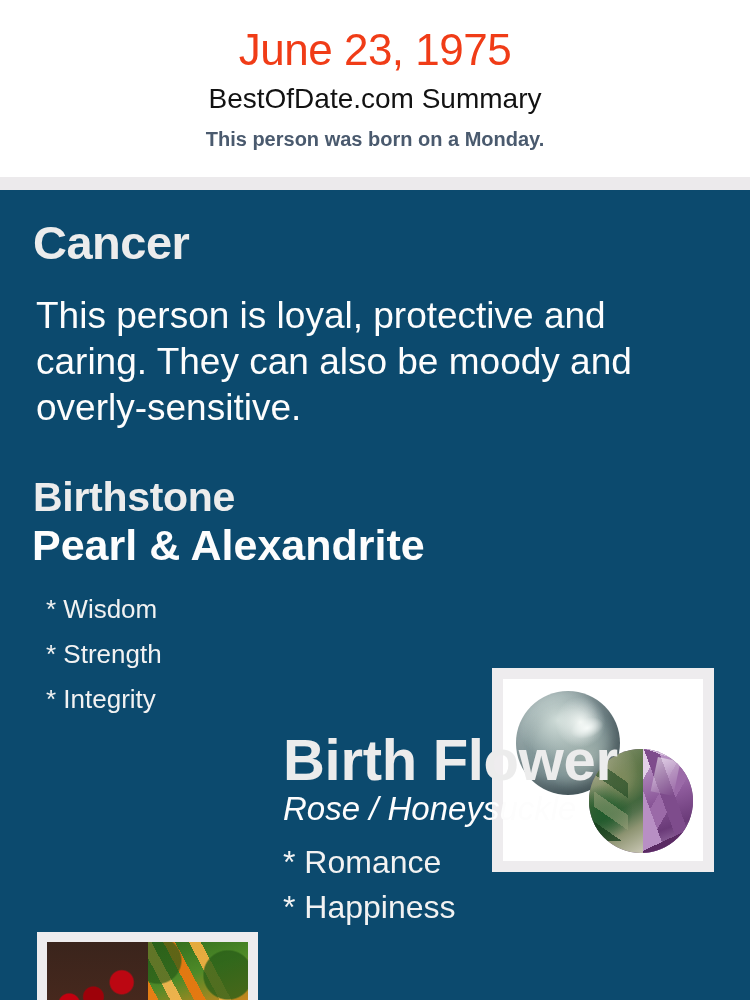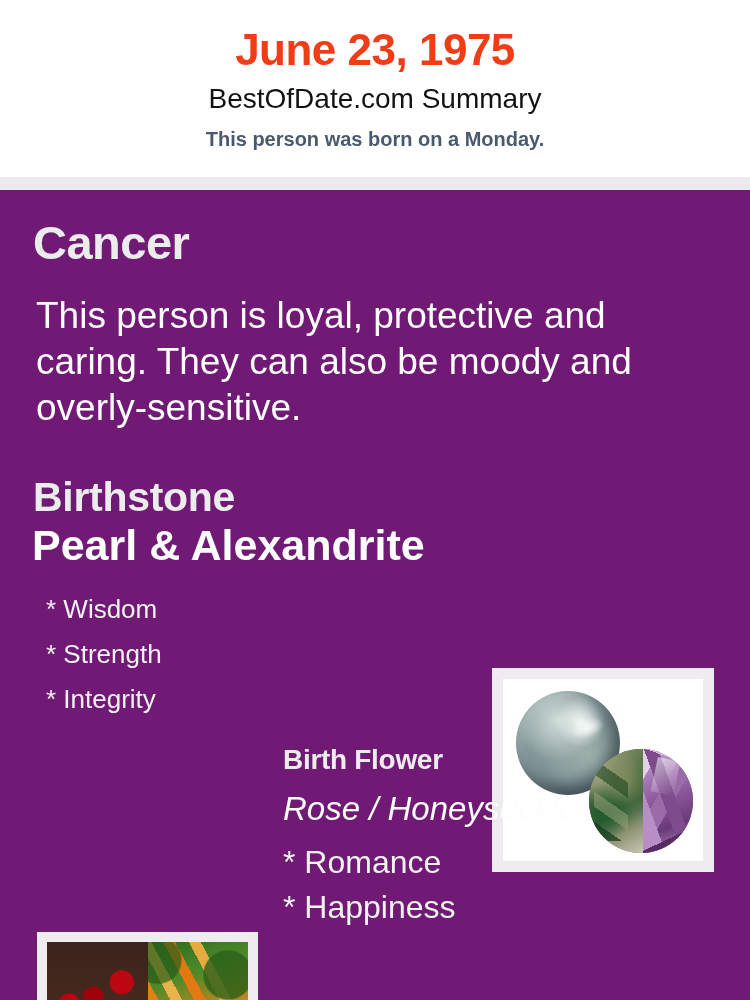--- a/index.html
+++ b/index.html
@@ -29,21 +29,21 @@
     width: 750px;
     height: 177px;
     background: #ffffff;
     text-align: center;
     box-sizing: border-box;
   }
   .header-date {
     margin: 0;
     padding-top: 24px;
     font-size: 44px;
-    font-weight: bold;
+    font-weight: normal;
     line-height: 52px;
     letter-spacing: -0.5px;
     color: #f03c17;
     font-family: "Liberation Sans", sans-serif;
   }
   .header-site {
     margin: 0;
     padding-top: 6px;
     font-size: 28px;
     line-height: 34px;
@@ -66,21 +66,21 @@
     height: 13px;
     background: #eceaec;
   }
 
   
   .body-panel {
     position: absolute;
     left: 0; top: 190px;
     width: 750px;
     height: 810px;
-    background: #701a75;
+    background: #0c4a6e;
     overflow: hidden;
   }
 
   
   .sign-title {
     position: absolute;
     left: 33px; top: 25px;
     margin: 0;
     font-size: 47px;
     line-height: 56px;
@@ -131,21 +131,21 @@
     line-height: 45px;
     color: #f2f2f2;
     white-space: pre;
   }
 
   
   .flower-head {
     position: absolute;
     left: 283px; top: 545px;
     margin: 0;
-    font-size: 28px;
+    font-size: 58px;
     line-height: 50px;
     font-weight: bold;
     color: #ececec;
     letter-spacing: -0.3px;
   }
   .flower-sub {
     position: absolute;
     left: 283px; top: 599px;
     margin: 0;
     font-size: 33px;

